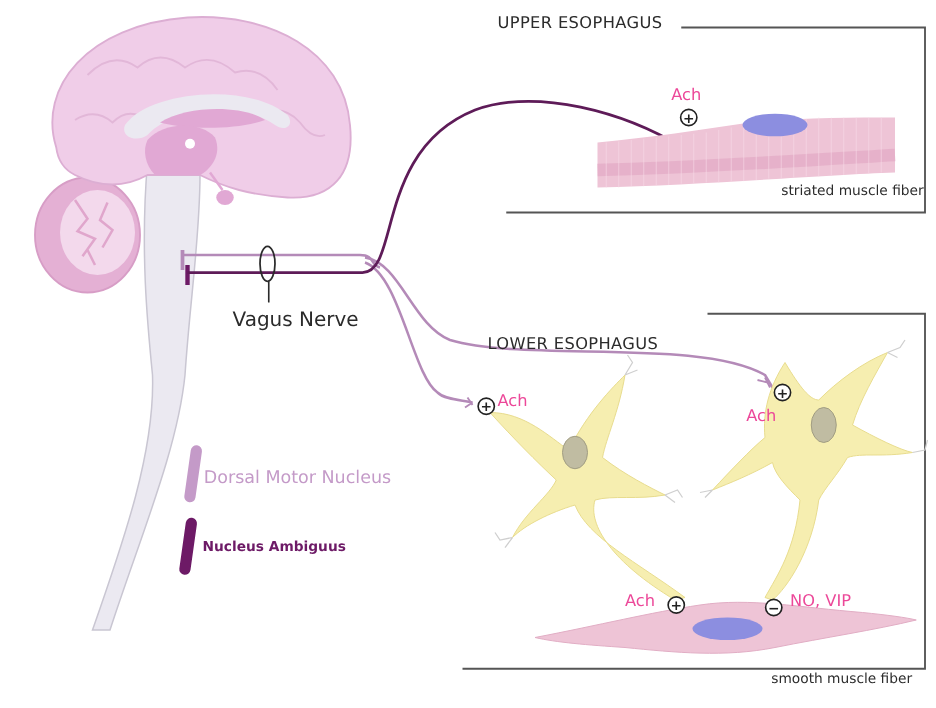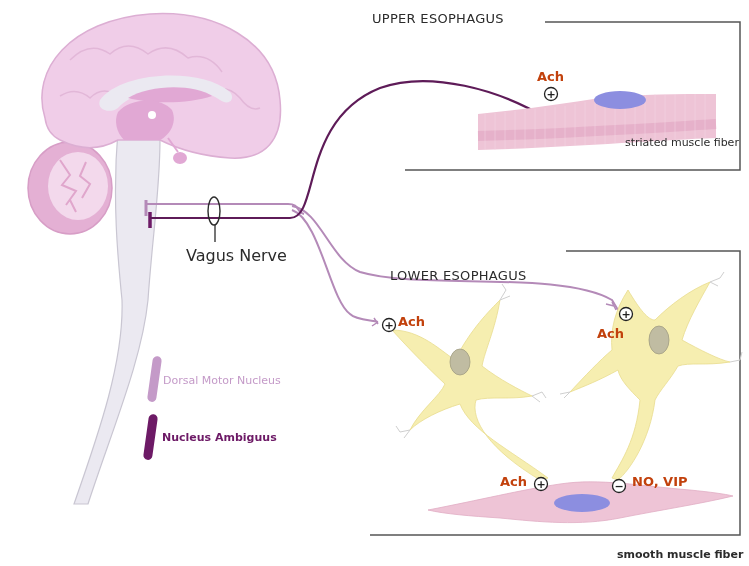--- a/index.html
+++ b/index.html
@@ -1,23 +1,23 @@
 <!DOCTYPE html>
 <html><head>
   <meta charset="utf-8">
   <style>
     html, body { margin: 0; padding: 0; background: #ffffff; }
     body { width: 749px; height: 566px; position: relative; overflow: hidden;
            font-family: "DejaVu Sans", sans-serif; }
     svg { position: absolute; left: 0; top: 0; }
     .lbl { position: absolute; white-space: nowrap; }
     .section-title { font-size: 13px; color: #2b2b2b; letter-spacing: 0.3px; }
-    .ach { font-size: 13px; font-weight: bold; color: #c2410c; }
+    .ach { font-size: 13px; font-weight: normal; color: #ec4899; }
     .caption { font-size: 11px; color: #2b2b2b; }
-    .legend-dmn { font-size: 11px; color: #c49ac8; }
+    .legend-dmn { font-size: 14px; color: #c49ac8; }
     .legend-na { font-size: 11px; color: #6d1a66; font-weight: bold; text-align: center; }
     .vagus { font-size: 16px; color: #2b2b2b; }
   </style>
 </head>
 <body>
 
 <svg width="749" height="566" viewBox="0 0 749 566">
 
   <path d="M118,130 C112,200 118,260 122,300 C124,360 100,430 74,504 L88,504 C112,430 142,360 148,300 C152,240 160,190 160,140 Z" fill="#ebe9f1" stroke="#c9c6d2" stroke-width="1.2"></path>
 
@@ -106,23 +106,23 @@
   <text x="389" y="329" font-size="11" text-anchor="middle" fill="#222" font-family="DejaVu Sans, sans-serif" font-weight="bold">+</text>
   <circle cx="626" cy="314" r="6.5" fill="#fff" stroke="#222" stroke-width="1.3"></circle>
   <text x="626" y="318" font-size="11" text-anchor="middle" fill="#222" font-family="DejaVu Sans, sans-serif" font-weight="bold">+</text>
   <circle cx="541" cy="484" r="6.5" fill="#fff" stroke="#222" stroke-width="1.3"></circle>
   <text x="541" y="488" font-size="11" text-anchor="middle" fill="#222" font-family="DejaVu Sans, sans-serif" font-weight="bold">+</text>
   <circle cx="619" cy="486" r="6.5" fill="#fff" stroke="#222" stroke-width="1.3"></circle>
   <text x="619" y="490" font-size="11" text-anchor="middle" fill="#222" font-family="DejaVu Sans, sans-serif" font-weight="bold">−</text>
 </svg>
 
 <div class="lbl vagus" style="left:186px; top:246px;">Vagus Nerve</div>
-<div class="lbl section-title" style="left:372px; top:11px;">UPPER  ESOPHAGUS</div>
+<div class="lbl section-title" style="left:398px; top:11px;">UPPER  ESOPHAGUS</div>
 <div class="lbl section-title" style="left:390px; top:240px;margin-top:28px;">LOWER  ESOPHAGUS</div>
-<div class="lbl caption" style="left:625px; top:136px;">striated muscle fiber</div>
-<div class="lbl caption" style="left:617px; top:548px;font-weight:bold;">smooth muscle fiber</div>
+<div class="lbl caption" style="left:625px; top:146px;">striated muscle fiber</div>
+<div class="lbl caption" style="left:617px; top:536px;">smooth muscle fiber</div>
 <div class="lbl ach" style="left:537px; top:69px;">Ach</div>
 <div class="lbl ach" style="left:398px; top:314px;">Ach</div>
 <div class="lbl ach" style="left:597px; top:326px;">Ach</div>
 <div class="lbl ach" style="left:500px; top:474px;">Ach</div>
 <div class="lbl ach" style="left:632px; top:474px;text-align:right;">NO, VIP</div>
 <div class="lbl legend-dmn" style="left:163px; top:374px;">Dorsal Motor Nucleus</div>
 <div class="lbl legend-na" style="left:162px; top:431px;">Nucleus Ambiguus</div>
 
 </body></html>

